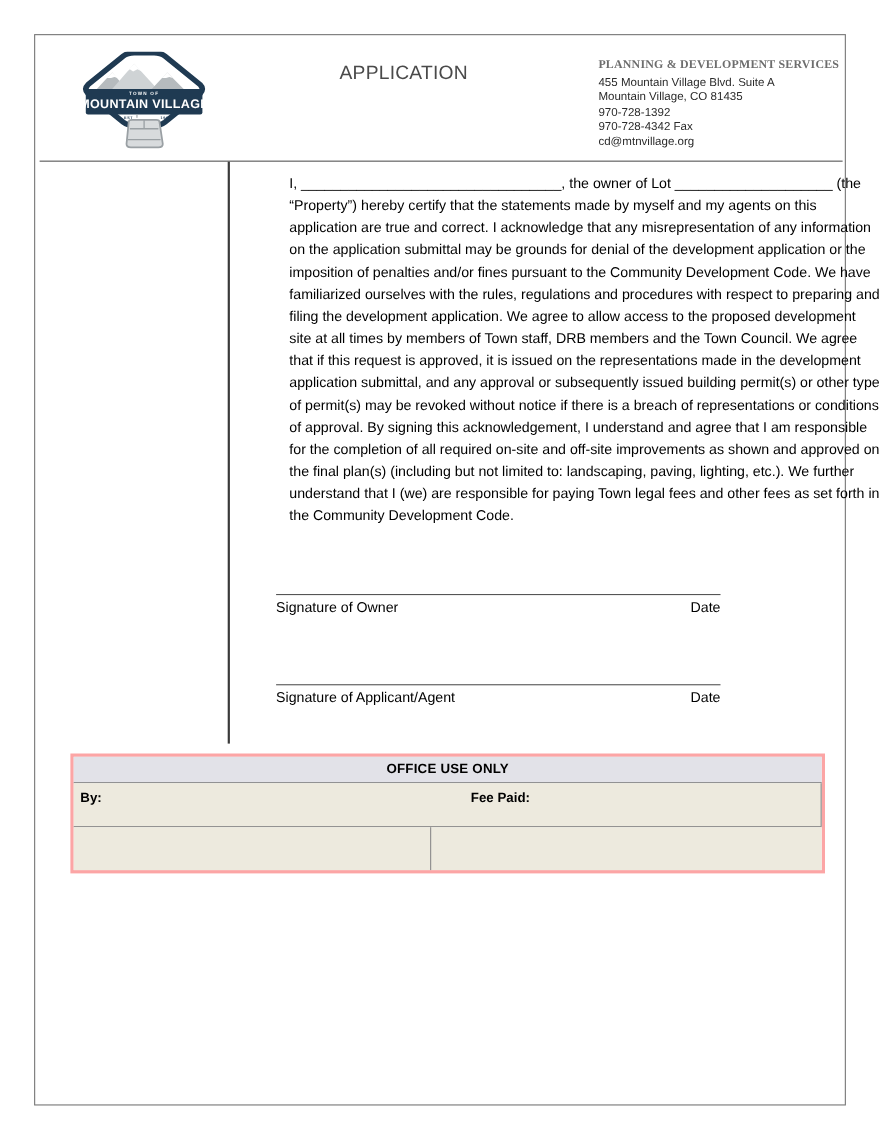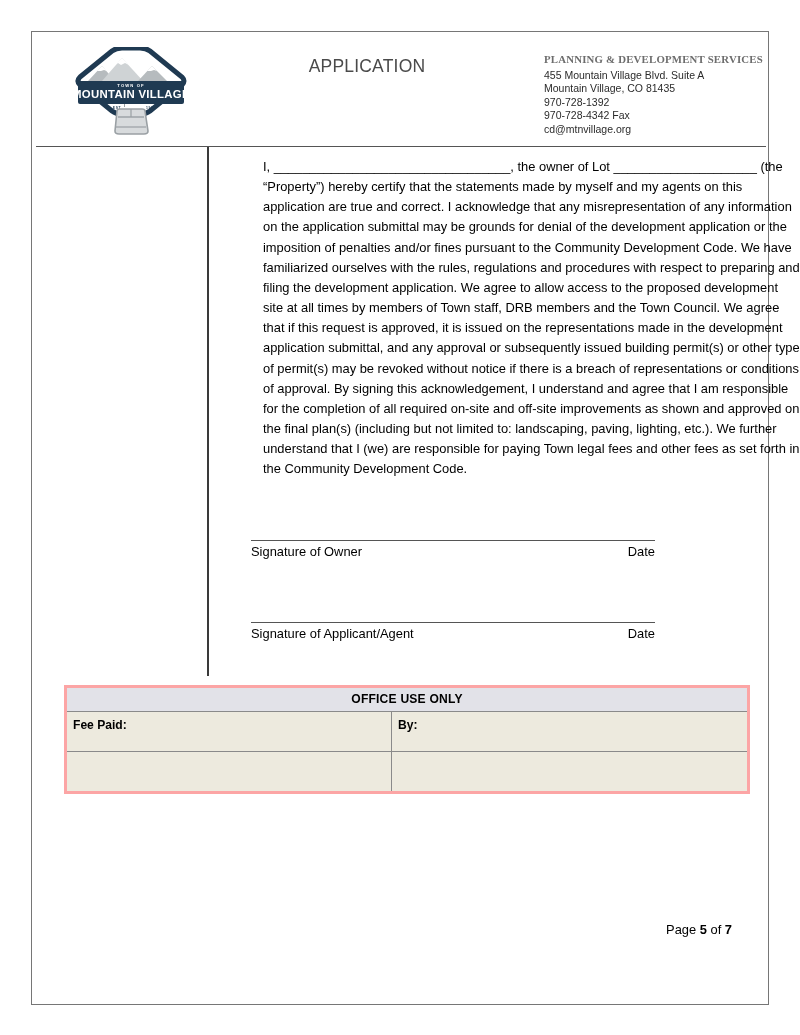--- a/index.html
+++ b/index.html
@@ -297,26 +297,23 @@
         </div>
       </div>
 
     </div>
   </div>
 
   <div id="office-box">
     <div id="office-head">OFFICE USE ONLY</div>
 
     <div class="office-row first">
+      <div class="office-cell right">By:</div>
       <div class="office-cell left">Fee Paid:</div>
-      <div class="office-cell right">By:</div>
     </div>
 
     <div class="office-row">
       <div class="office-cell left"></div>
     </div>
   </div>
 
-  <div id="page-footer">
-    <span>Page </span><b>5</b><span> of </span><b>7</b>
-  </div>
 
 </div>
 
 </body></html>

